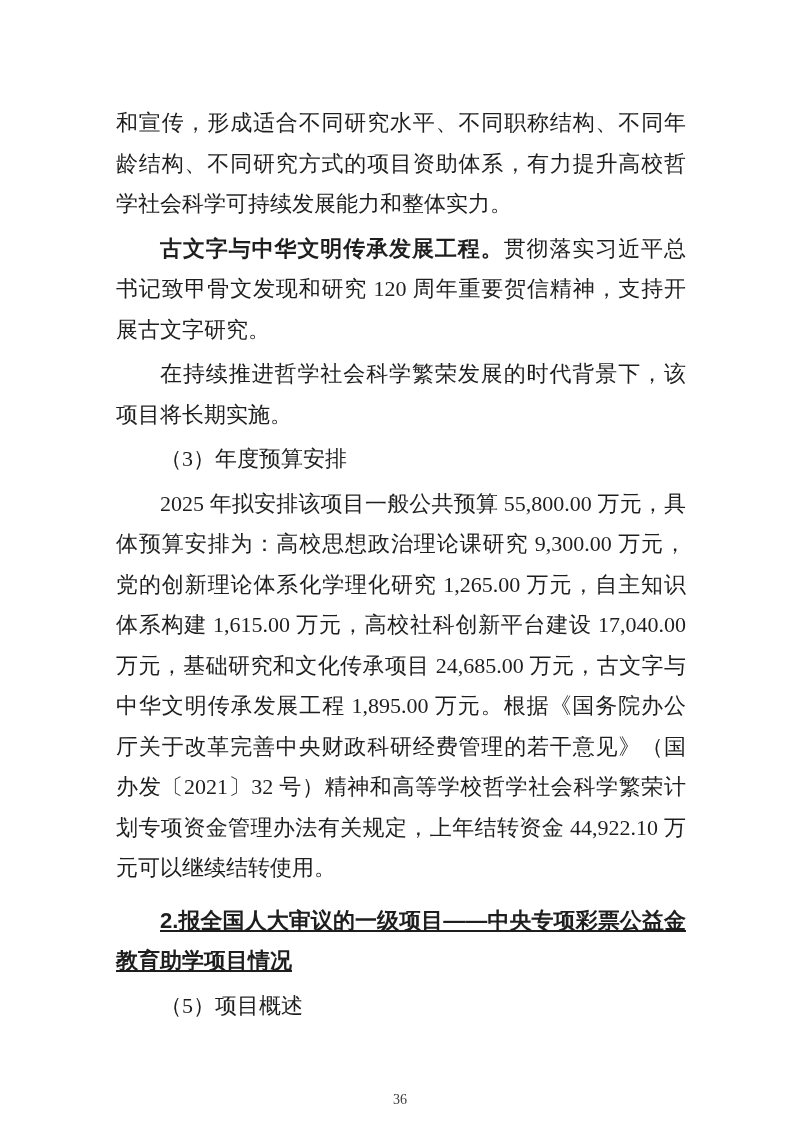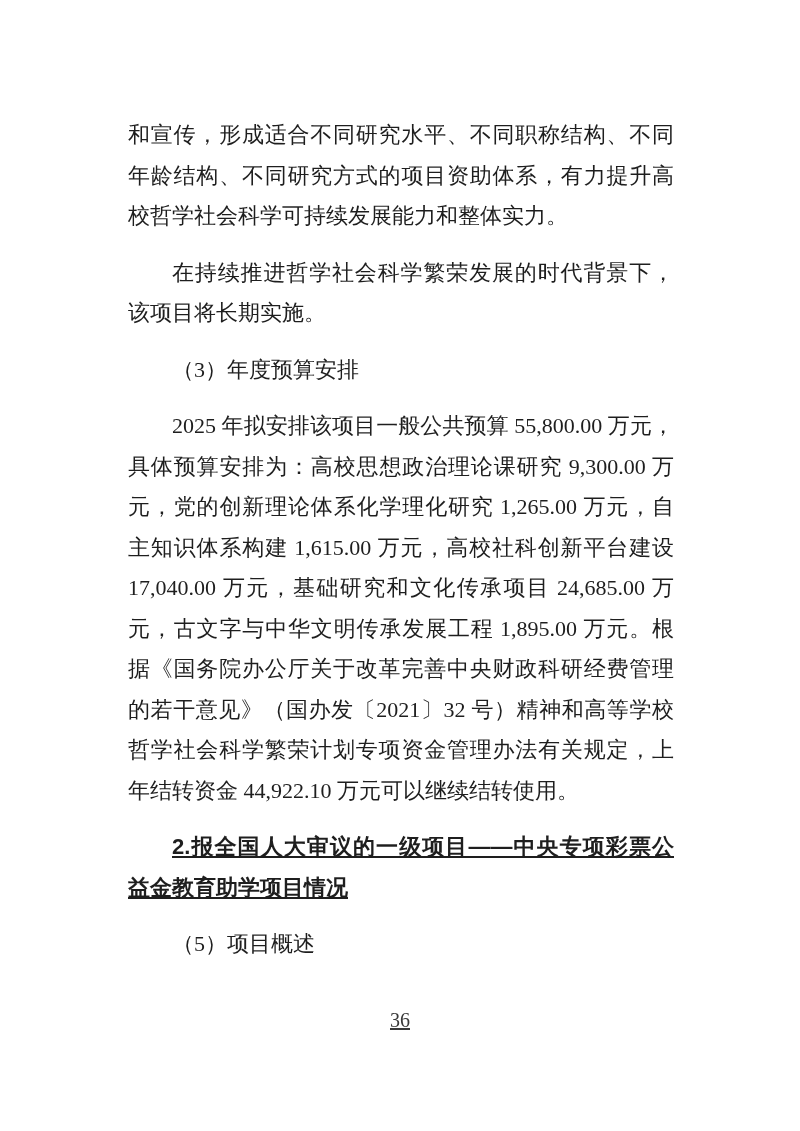--- a/index.html
+++ b/index.html
@@ -19,55 +19,55 @@
   .content {
     position: absolute;
     left: 112px;
     top: 99px;
     width: 578px;
     font-size: 22px;
     line-height: 40.5px;
     text-align: justify;
   }
   .para {
-    margin: 16px;
+    margin: 4px;
     text-indent: 2em;
   }
   .para.no-indent {
     text-indent: 0;
   }
   .cn-bold {
     font-weight: 700;
     font-family: "Liberation Sans", "DejaVu Sans", sans-serif;
   }
   .heading {
     margin-top: 12px;
     margin-bottom: 3px;
     text-decoration: underline;
   }
   .page-number {
     position: absolute;
-    top: 1010px;
+    top: 1090px;
     left: 0;
     width: 100%;
     text-align: center;
-    font-size: 20px;
+    font-size: 14px;
     line-height: 20px;
     color: #3a3a3a;
-    text-decoration: underline;
   }
 </style>
 </head>
 <body>
 
 <div class="page">
   <div class="content">
 
     <p class="para no-indent">和宣传，形成适合不同研究水平、不同职称结构、不同年龄结构、不同研究方式的项目资助体系，有力提升高校哲学社会科学可持续发展能力和整体实力。</p>
 
+    <p class="para"><span class="cn-bold">古文字与中华文明传承发展工程。</span><span>贯彻落实习近平总书记致甲骨文发现和研究 120 周年重要贺信精神，支持开展古文字研究。</span></p>
 
 
     <p class="para">在持续推进哲学社会科学繁荣发展的时代背景下，该项目将长期实施。</p>
 
     <p class="para">（3）年度预算安排</p>
 
     <p class="para">2025 年拟安排该项目一般公共预算 55,800.00 万元，具体预算安排为：高校思想政治理论课研究 9,300.00 万元，党的创新理论体系化学理化研究 1,265.00 万元，自主知识体系构建 1,615.00 万元，高校社科创新平台建设 17,040.00 万元，基础研究和文化传承项目 24,685.00 万元，古文字与中华文明传承发展工程 1,895.00 万元。根据《国务院办公厅关于改革完善中央财政科研经费管理的若干意见》（国办发〔2021〕32 号）精神和高等学校哲学社会科学繁荣计划专项资金管理办法有关规定，上年结转资金 44,922.10 万元可以继续结转使用。</p>
 
     <p class="para heading cn-bold">2.报全国人大审议的一级项目——中央专项彩票公益金教育助学项目情况</p>
 

